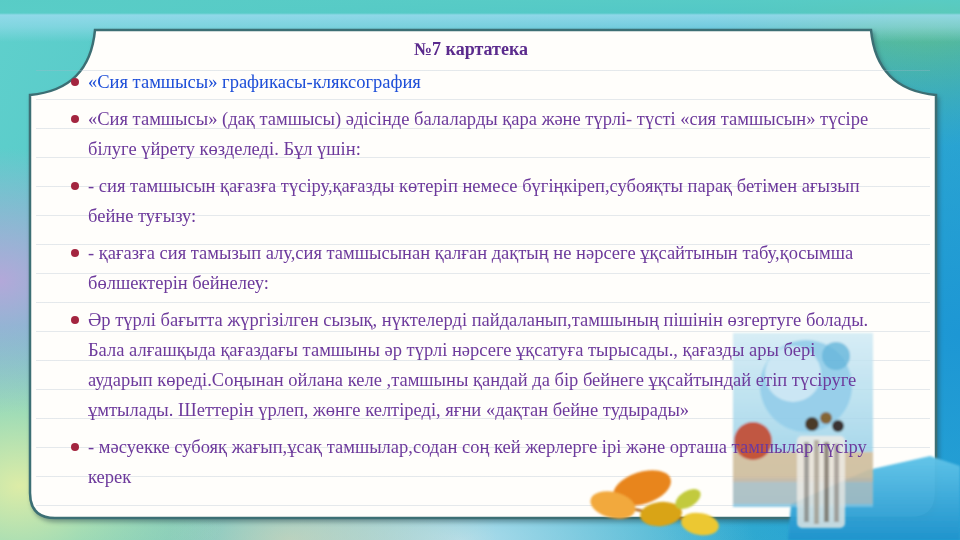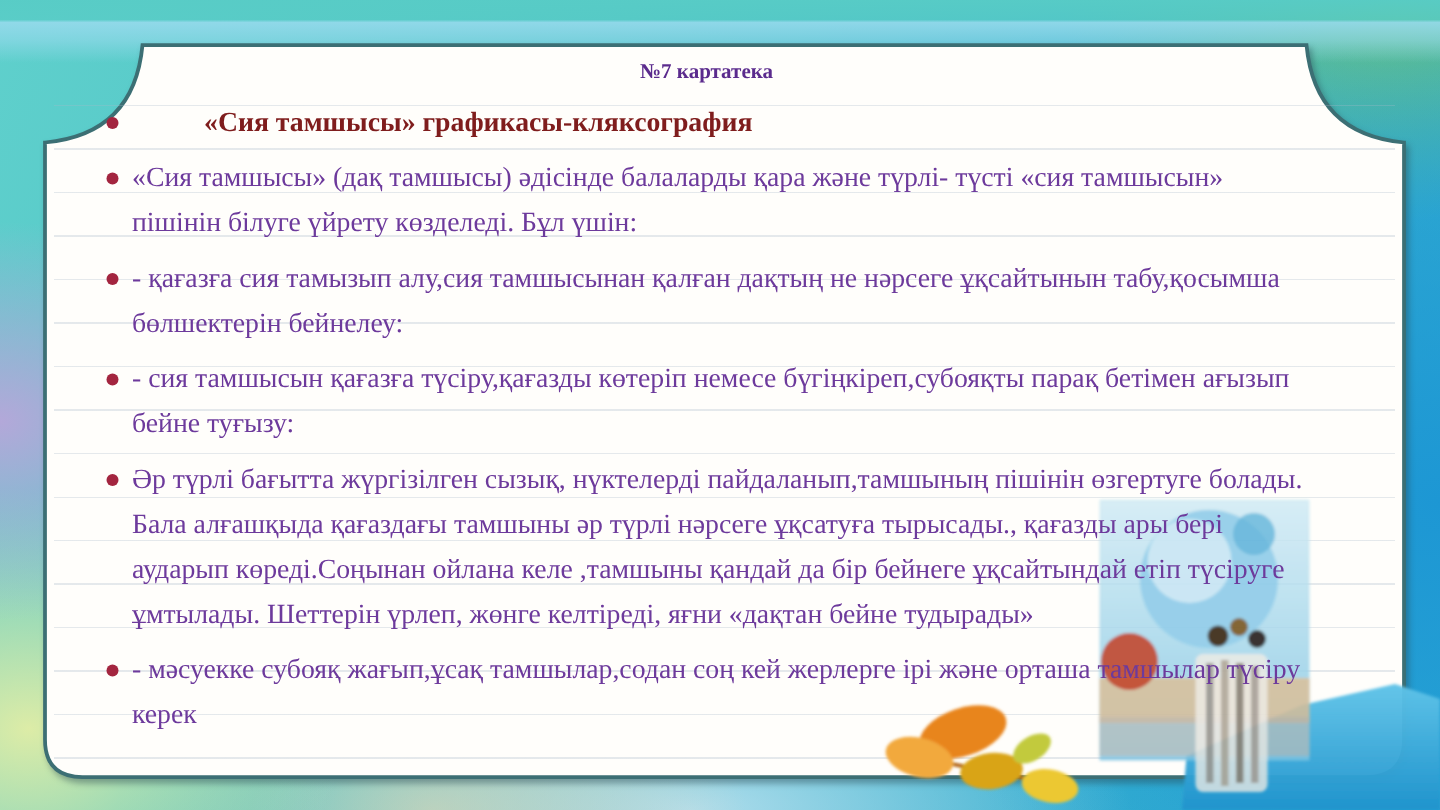--- a/index.html
+++ b/index.html
@@ -26,33 +26,33 @@
   .ruled-lines{
     position:absolute;left:36px;top:42px;width:894px;height:468px;z-index:1;
     background:repeating-linear-gradient(180deg, transparent 0 28px, rgba(168,184,200,.30) 28px 29px);
     pointer-events:none;
   }
   .decor-svg{position:absolute;left:560px;top:330px;z-index:2;}
   .content{
     position:absolute;left:70px;top:30px;width:802px;z-index:3;
   }
   .title{
-    text-align:center;font-weight:bold;font-size:14px;color:#5b2b8d;
+    text-align:center;font-weight:bold;font-size:18px;color:#5b2b8d;
     margin:7px 0 6px 0;line-height:24px;
   }
   ul.bullets{list-style:none;margin:0;padding:0;}
   ul.bullets li{
     position:relative;padding-left:18px;margin:0 0 7px 0;
     color:#6d3a9c;font-size:18.5px;line-height:30px;
   }
   ul.bullets li .dot{
     position:absolute;left:1px;top:11px;width:8px;height:8px;border-radius:50%;
     background:#a3253f;
   }
-  ul.bullets li.bold .li-text{font-weight:bold;color:#7f1d1d;margin-left:48px;}
+  ul.bullets li.bold .li-text{font-weight:normal;color:#1d4ed8;}
 </style>
 </head>
 <body>
 
 <div class="bg"></div>
 
 <svg class="panel-svg" width="960" height="540" viewBox="0 0 960 540">
   <path d="M 30 95 Q 89.5 89.5 95 30 L 871 30 Q 876.5 89.5 936 95 L 936 493 Q 936 518 911 518 L 55 518 Q 30 518 30 493 Z" fill="#fffefb" stroke="#3c6f74" stroke-width="2.5"></path>
 </svg>
 
@@ -108,29 +108,29 @@
 
 <div class="content">
   <div class="title">№7 картатека</div>
   <ul class="bullets">
     <li class="bold">
       <span class="dot"></span>
       <span class="li-text">«Сия тамшысы» графикасы-кляксография</span>
     </li>
     <li>
       <span class="dot"></span>
-      <span class="li-text">«Сия тамшысы» (дақ тамшысы) әдісінде балаларды қара және түрлі- түсті «сия тамшысын» пішінін білуге үйрету көзделеді. Бұл үшін:</span>
+      <span class="li-text">«Сия тамшысы» (дақ тамшысы) әдісінде балаларды қара және түрлі- түсті «сия тамшысын» түсіре білуге үйрету көзделеді. Бұл үшін:</span>
+    </li>
+    <li>
+      <span class="dot"></span>
+      <span class="li-text">- сия тамшысын қағазға түсіру,қағазды көтеріп немесе бүгіңкіреп,субояқты парақ бетімен ағызып бейне туғызу:</span>
     </li>
     <li>
       <span class="dot"></span>
       <span class="li-text">- қағазға сия тамызып алу,сия тамшысынан қалған дақтың не нәрсеге ұқсайтынын табу,қосымша бөлшектерін бейнелеу:</span>
-    </li>
-    <li>
-      <span class="dot"></span>
-      <span class="li-text">- сия тамшысын қағазға түсіру,қағазды көтеріп немесе бүгіңкіреп,субояқты парақ бетімен ағызып бейне туғызу:</span>
     </li>
     <li>
       <span class="dot"></span>
       <span class="li-text">Әр түрлі бағытта  жүргізілген сызық, нүктелерді пайдаланып,тамшының пішінін өзгертуге болады. Бала алғашқыда қағаздағы тамшыны әр түрлі нәрсеге ұқсатуға тырысады., қағазды ары бері аударып көреді.Соңынан ойлана келе ,тамшыны қандай да  бір бейнеге ұқсайтындай етіп түсіруге ұмтылады. Шеттерін үрлеп, жөнге келтіреді, яғни «дақтан бейне тудырады»</span>
     </li>
     <li>
       <span class="dot"></span>
       <span class="li-text">- мәсуекке субояқ жағып,ұсақ тамшылар,содан соң кей жерлерге ірі және орташа тамшылар түсіру керек</span>
     </li>
   </ul>

